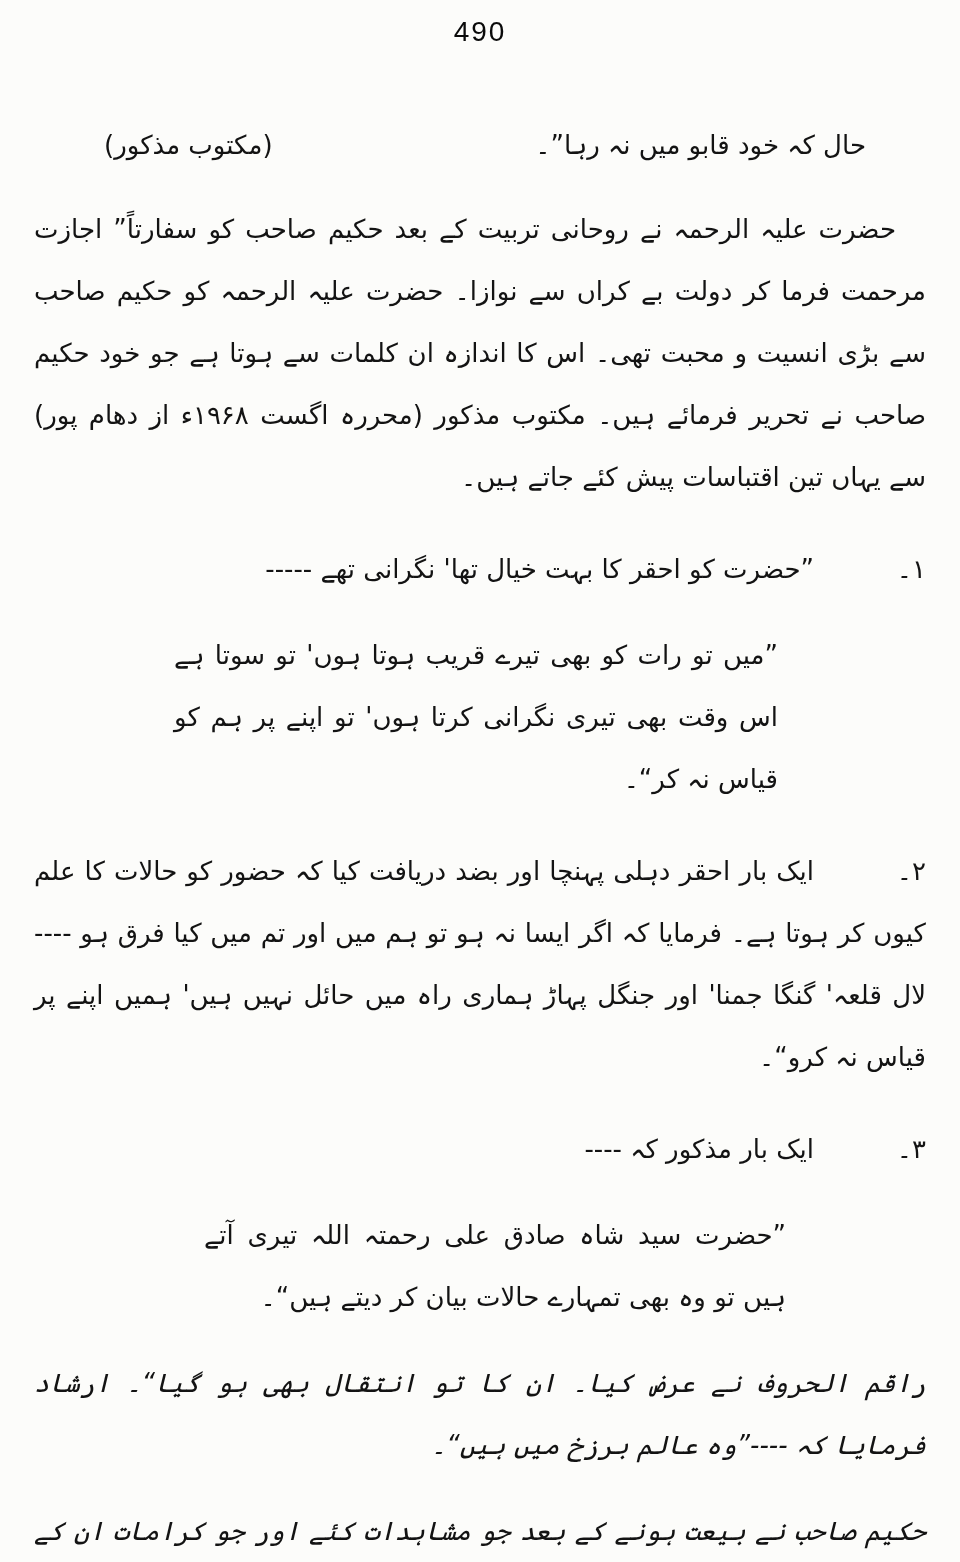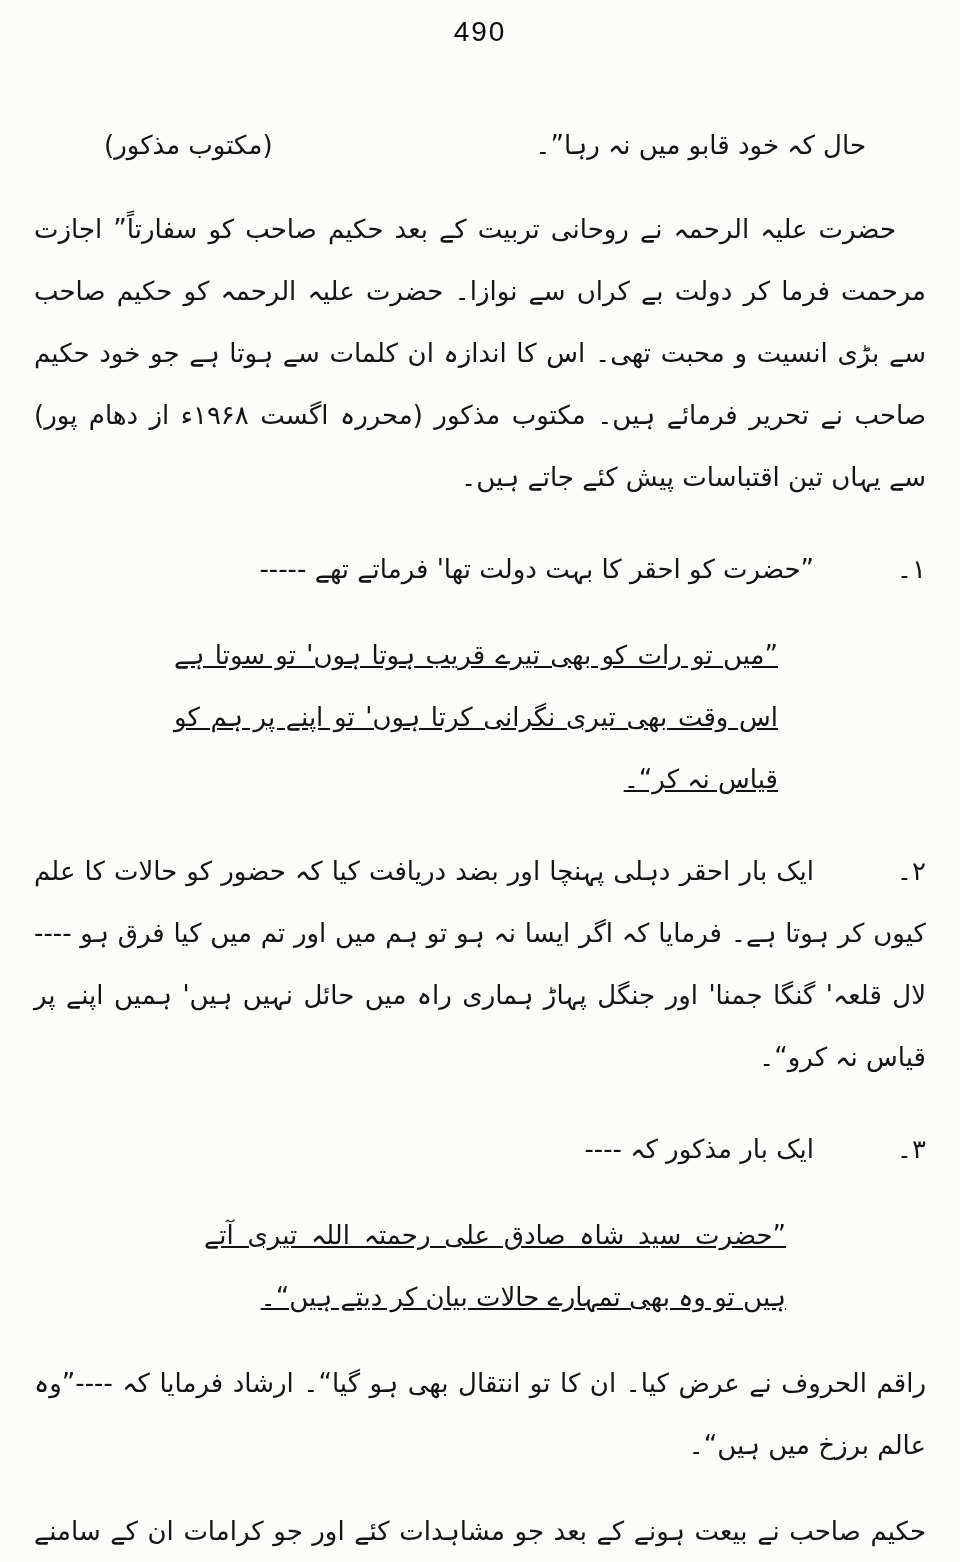--- a/index.html
+++ b/index.html
@@ -50,44 +50,43 @@
     text-align: justify;
     margin-top: 30px;
   }
   .item .num {
     float: right;
     width: 112px;
   }
   .quote {
     margin: 24px 148px 0 140px;
     text-align: justify;
-    text-decoration: underline;
   }
   .quote.q2 { margin: 24px 140px 0 170px; }
-  .para.tail-indent { margin-top: 24px; }
+  .para.tail-indent { margin-top: 24px; font-style: italic; }
   .clearfix::after { content: ""; display: block; clear: both; }
 </style>
 </head>
 <body>
 
 <div class="page">
 
   <div class="page-number">490</div>
 
   <div class="content">
 
     <div class="row1">
       <span>حال کہ خود قابو میں نہ رہا”۔</span>
       <span>(مکتوب مذکور)</span>
     </div>
 
     <p class="para first-indent">حضرت علیہ الرحمہ نے روحانی تربیت کے بعد حکیم صاحب کو سفارتاً” اجازت مرحمت فرما کر دولت بے کراں سے نوازا۔ حضرت علیہ الرحمہ کو حکیم صاحب سے بڑی انسیت و محبت تھی۔ اس کا اندازہ ان کلمات سے ہوتا ہے جو خود حکیم صاحب نے تحریر فرمائے ہیں۔ مکتوب مذکور (محررہ اگست ۱۹۶۸ء از دھام پور) سے یہاں تین اقتباسات پیش کئے جاتے ہیں۔</p>
 
     <p class="item clearfix">
-      <span class="num">۱۔</span><span>”حضرت کو احقر کا بہت دولت تھا' فرماتے تھے -----</span>
+      <span class="num">۱۔</span><span>”حضرت کو احقر کا بہت خیال تھا' نگرانی تھے -----</span>
     </p>
 
     <p class="quote">”میں تو رات کو بھی تیرے قریب ہوتا ہوں' تو سوتا ہے اس وقت بھی تیری نگرانی کرتا ہوں' تو اپنے پر ہم کو قیاس نہ کر“۔</p>
 
     <p class="item clearfix">
       <span class="num">۲۔</span><span>ایک بار احقر دہلی پہنچا اور بضد دریافت کیا کہ حضور کو حالات کا علم کیوں کر ہوتا ہے۔ فرمایا کہ اگر ایسا نہ ہو تو ہم میں اور تم میں کیا فرق ہو ---- لال قلعہ' گنگا جمنا' اور جنگل پہاڑ ہماری راہ میں حائل نہیں ہیں' ہمیں اپنے پر قیاس نہ کرو“۔</span>
     </p>
 
     <p class="item clearfix">
       <span class="num">۳۔</span><span>ایک بار مذکور کہ ----</span>

